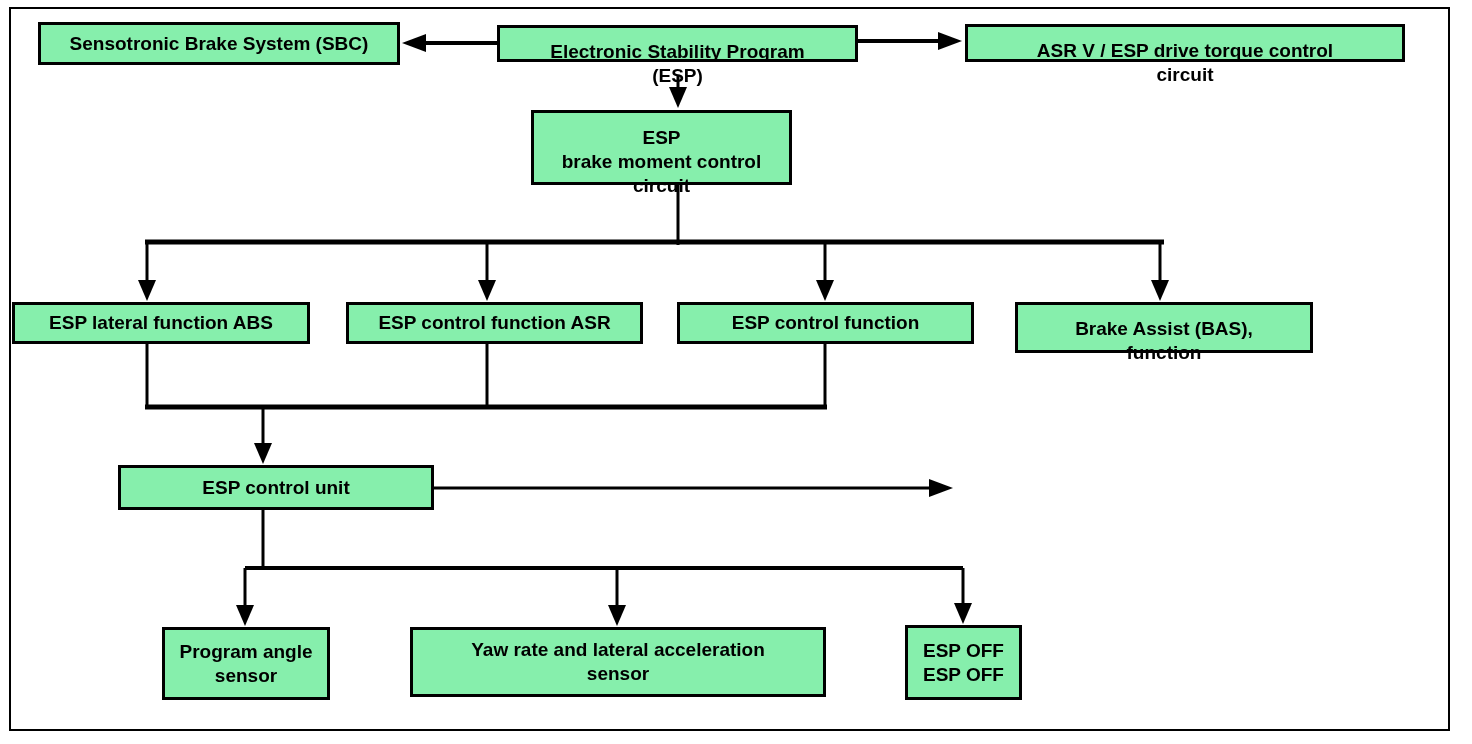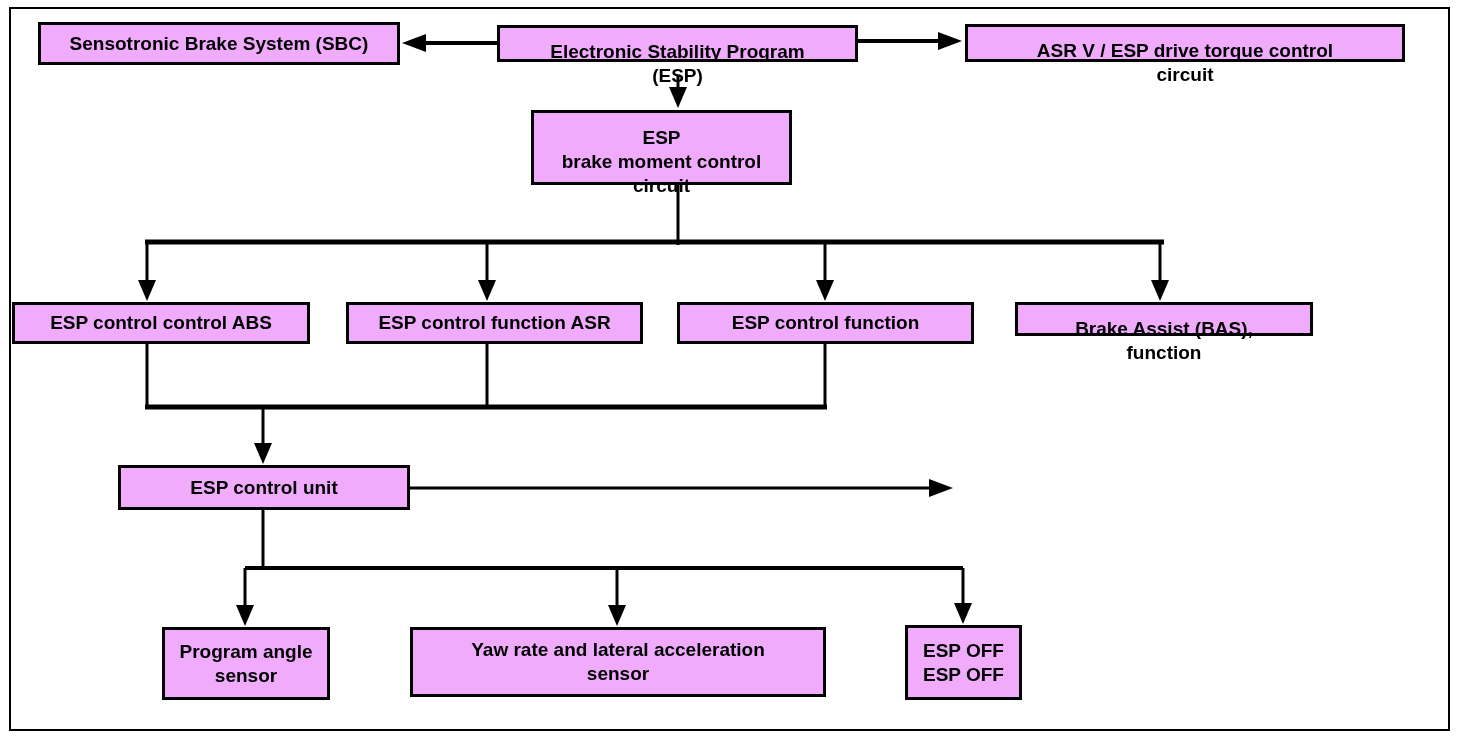--- a/index.html
+++ b/index.html
@@ -7,44 +7,44 @@
     position:relative; width:1472px; height:744px;
     background:#ffffff; overflow:hidden;
     font-family:"Liberation Sans", sans-serif;
   }
   #frame {
     position:absolute; left:9px; top:7px; width:1441px; height:724px;
     border:2px solid #000; box-sizing:border-box;
   }
   #wires { position:absolute; left:0; top:0; width:1472px; height:744px; }
   .node {
-    position:absolute; background:#f0abfc; border:3px solid #000;
+    position:absolute; background:#86efac; border:3px solid #000;
     box-sizing:border-box;
   }
   .node .lbl {
     font-weight:bold; font-size:19px; line-height:24px; color:#000;
     white-space:pre-line; text-align:center; display:block;
   }
   .node.center { display:flex; align-items:center; justify-content:center; }
   .node.spill { overflow:visible; }
   .node.spill .lbl { position:absolute; left:-30px; right:-30px; z-index:5;margin-top:8px; }
 
   #n-sbc-system   { left:38px;  top:22px;  width:362px; height:43px; }
   #n-esp-program  { left:497px; top:25px;  width:361px; height:37px; }
   #n-esp-program .lbl { top:4px; }
   #n-asr-torque   { left:965px; top:24px;  width:440px; height:38px; }
   #n-asr-torque .lbl { top:4px; }
   #n-brake-moment { left:531px; top:110px; width:261px; height:75px; }
   #n-brake-moment .lbl { top:5px; }
   #n-fn-abs       { left:12px;  top:302px; width:298px; height:42px; }
   #n-fn-asr       { left:346px; top:302px; width:297px; height:42px; }
   #n-fn-esp       { left:677px; top:302px; width:297px; height:42px; }
-  #n-fn-bas       { left:1015px;top:302px; width:298px; height:34px; }
+  #n-fn-bas       { left:1015px;top:302px; width:298px; height:51px; }
   #n-fn-bas .lbl  { top:4px; }
-  #n-esp-unit     { left:118px; top:465px; width:292px; height:45px; }
+  #n-esp-unit     { left:118px; top:465px; width:316px; height:45px; }
   #n-sbc-unit     { left:955px; top:463px; width:483px; height:47px; }
   #n-steering     { left:162px; top:627px; width:168px; height:73px; }
   #n-yaw          { left:410px; top:627px; width:416px; height:70px; }
   #n-esp-off      { left:905px; top:625px; width:117px; height:75px; }
 </style>
 </head>
 <body>
 
 <div id="stage">
   <div id="frame"></div>
@@ -107,21 +107,21 @@
   <div class="node spill" id="n-asr-torque">
     <span class="lbl">ASR V / ESP drive torque control
 circuit</span>
   </div>
   <div class="node spill" id="n-brake-moment">
     <span class="lbl">ESP
 brake moment control
 circuit</span>
   </div>
   <div class="node center" id="n-fn-abs">
-    <span class="lbl">ESP control control ABS</span>
+    <span class="lbl">ESP lateral function ABS</span>
   </div>
   <div class="node center" id="n-fn-asr">
     <span class="lbl">ESP control function ASR</span>
   </div>
   <div class="node center" id="n-fn-esp">
     <span class="lbl">ESP control function</span>
   </div>
   <div class="node spill" id="n-fn-bas">
     <span class="lbl">Brake Assist (BAS),
 function</span>

